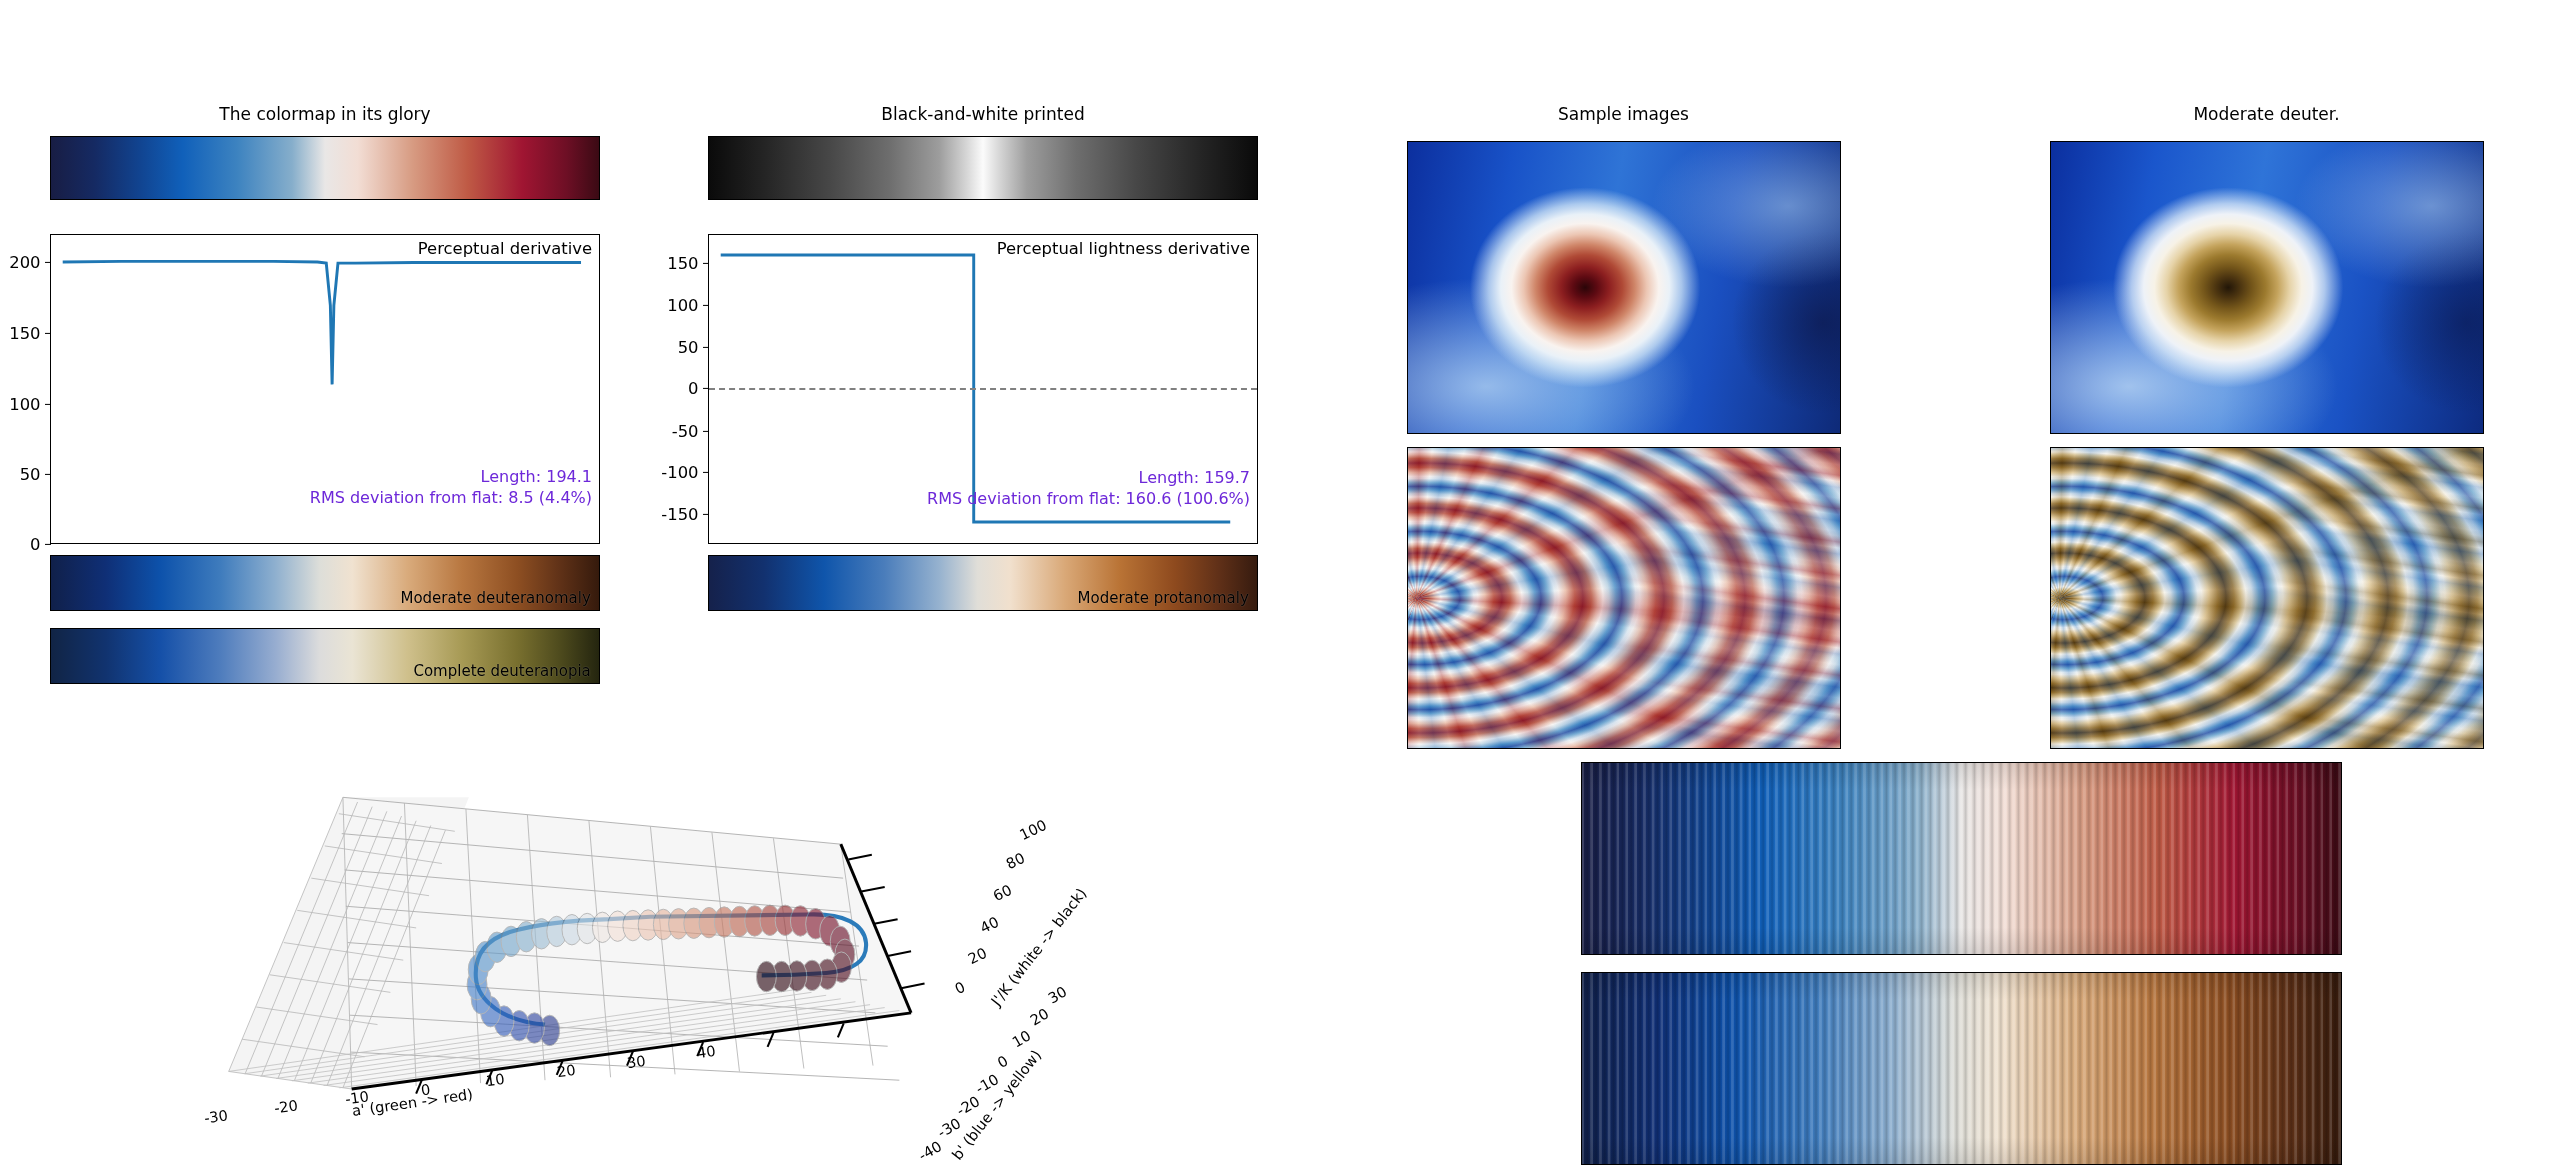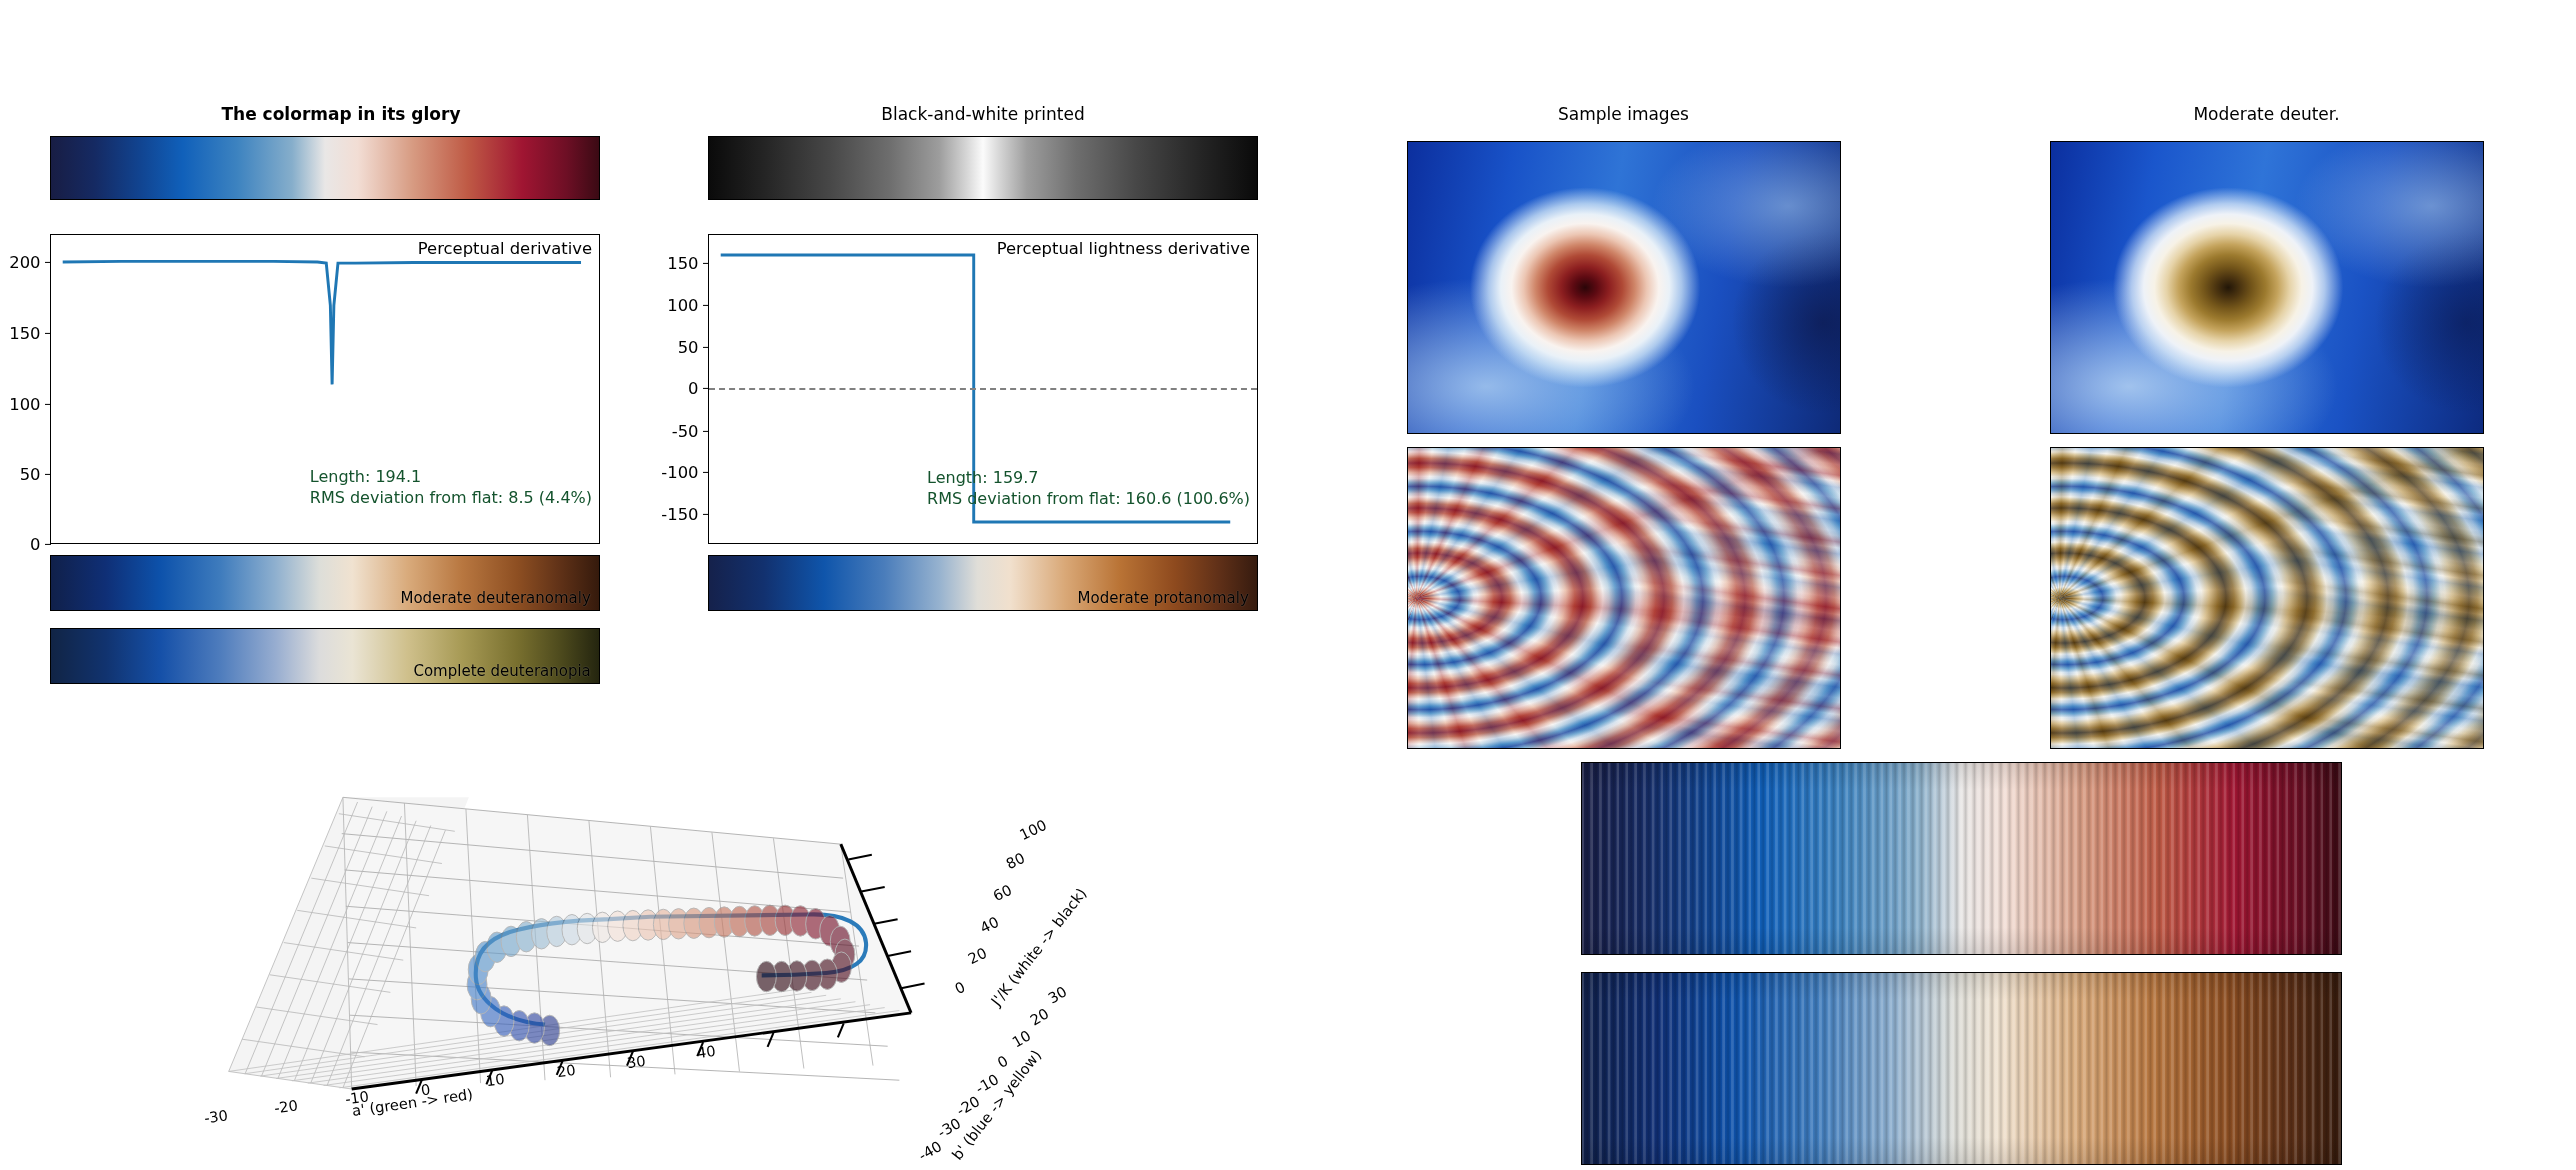--- a/index.html
+++ b/index.html
@@ -92,23 +92,23 @@
     top: 3.5px;
     right: 7px;
     font-size: 16.4px;
     color: #000;
     white-space: nowrap;
   }
   .axes-foot {
     position: absolute;
     right: 7px;
     font-size: 16px;
-    color: #14532d;
-    white-space: nowrap;
-    text-align: left;
+    color: #6d28d9;
+    white-space: nowrap;
+    text-align: right;
     line-height: 1.28;
   }
 
   .zeroline {
     position: absolute;
     left: 0; right: 0;
     height: 0;
     border-top: 2.9px dashed #808080;
   }
 
@@ -140,21 +140,21 @@
     white-space: nowrap;
     transform-origin: 0% 50%;
   }
 </style>
 </head>
 <body>
 
 <div class="fig">
 
 
-  <div class="panel-title" style="left:66px; top:104px; width:550px;font-weight:bold;">The colormap in its glory</div>
+  <div class="panel-title" style="left:50px; top:104px; width:550px;">The colormap in its glory</div>
 
   <div class="cbar" style="left:50px; top:136px; width:550px; height:64px;">
     <div class="grad" style="background:linear-gradient(to right,
             #181d44 0%, #152a63 8%, #11438f 16%, #1060ba 24%,
             #3d83c0 34%, #86aecb 44%, #e9e7e6 50%, #f2ddd4 56%,
             #d79b82 66%, #bf5a45 76%, #a01532 86%, #6e0f25 94%, #3b0a14 100%);"></div>
   </div>
 
   <div class="axes" id="ax-left" style="left:50px; top:234px; width:550px; height:310px;padding-left:36px;">
     <div class="plotarea">

